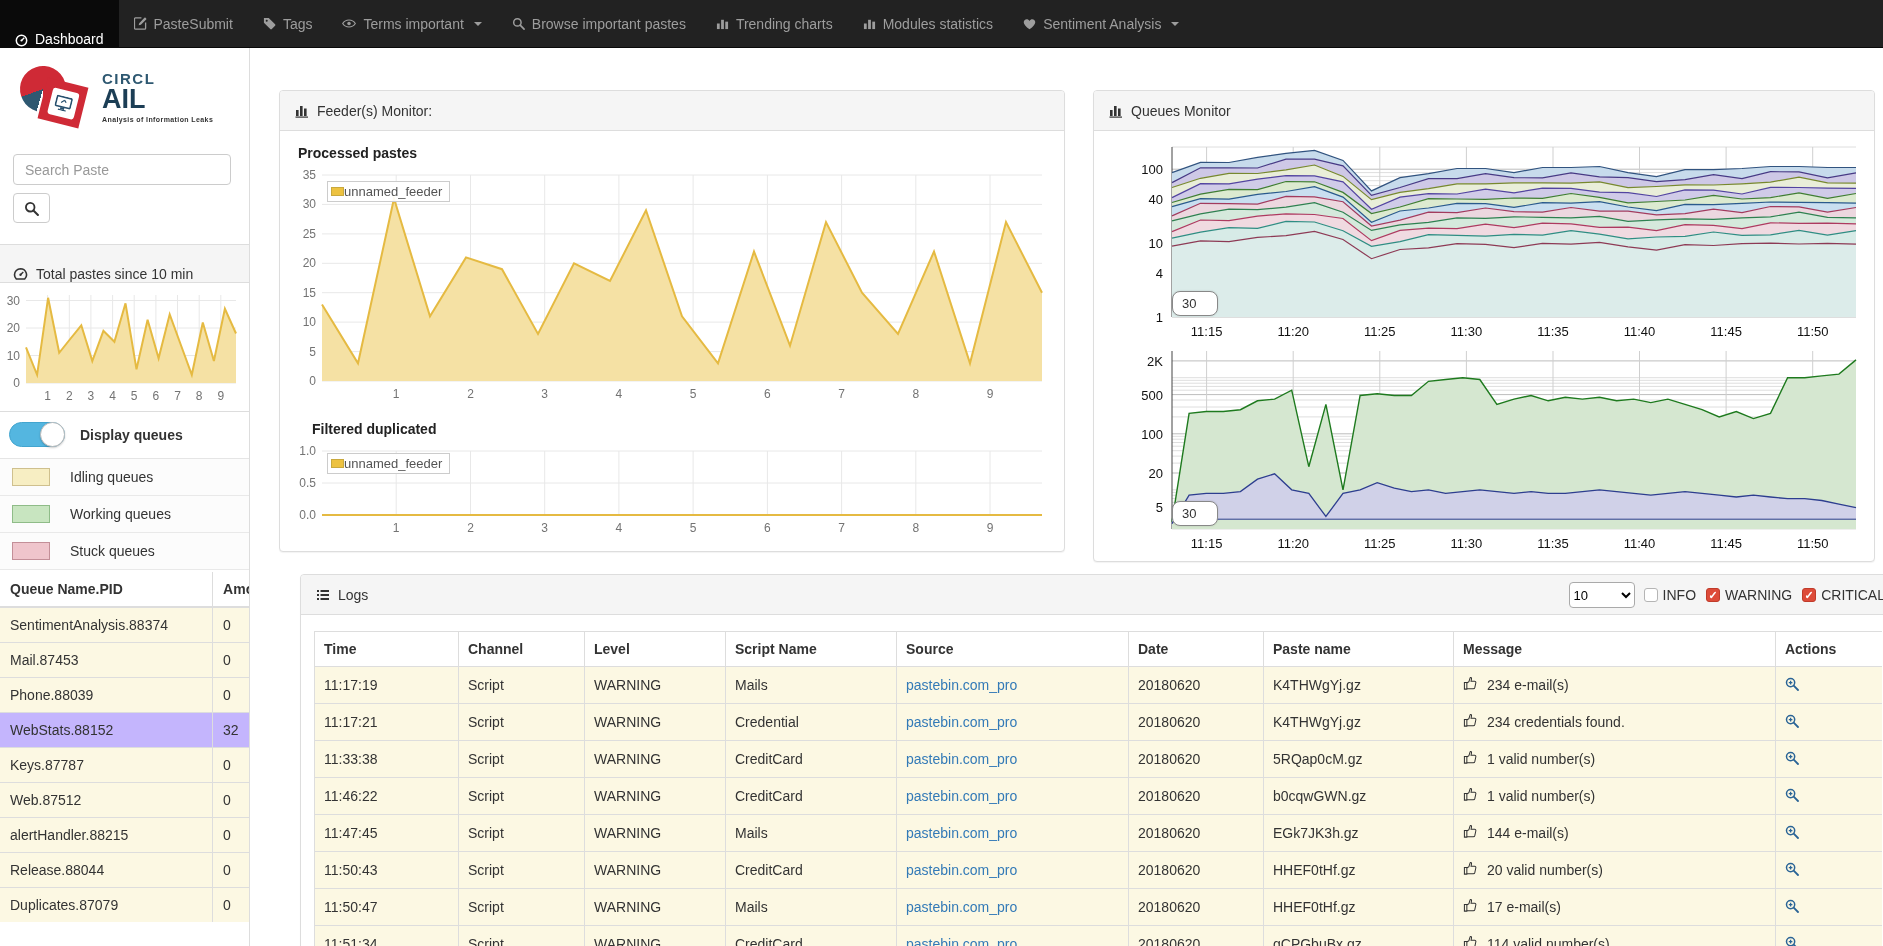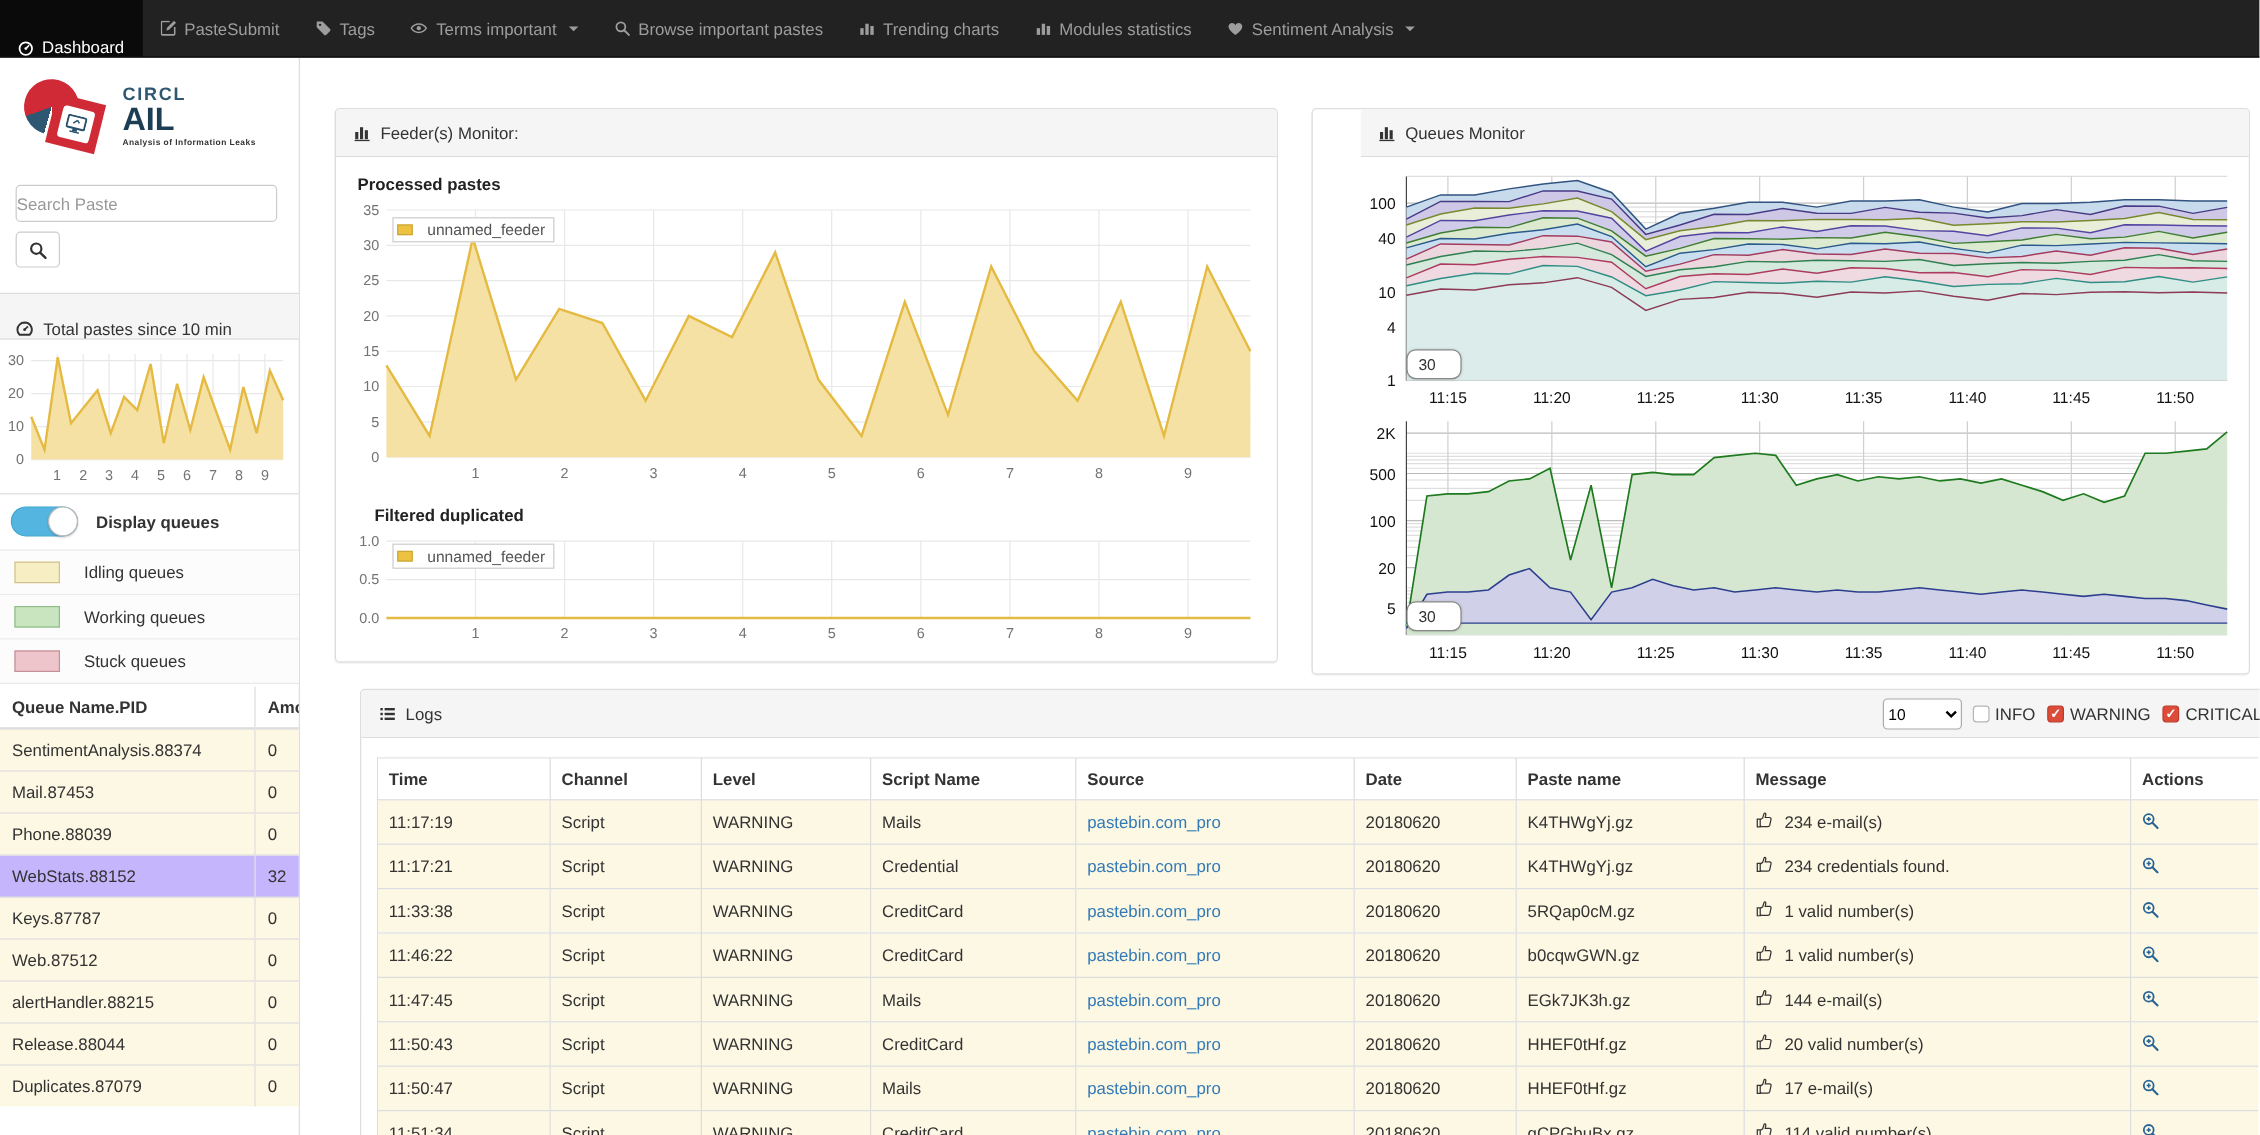--- a/index.html
+++ b/index.html
@@ -28,21 +28,21 @@
   .logo-diamond { position:absolute; left:22px; top:20px; width:42px; height:42px; background:#cf2a36;
     transform:rotate(14deg); display:flex; align-items:center; justify-content:center; }
   .logo-screen { width:27px; height:27px; background:#fff; border-radius:3px;
     display:flex; align-items:center; justify-content:center; }
   .logo-text { position:absolute; left:82px; top:10px; }
   .logo-brand { font-size:15px; font-weight:bold; color:#2e5871; letter-spacing:1.5px; }
   .logo-product { font-size:27px; font-weight:bold; color:#1c3e55; line-height:0.95; }
   .logo-tagline { font-size:7px; color:#333; letter-spacing:0.4px; white-space:nowrap; margin-top:3px; font-weight:bold; }
 
   .search-input { position:absolute; left:13px; top:106px; width:218px; height:31px;
-    border:1px solid #ccc; border-radius:4px; padding:0 0; font-size:14px;
+    border:1px solid #ccc; border-radius:4px; padding:0 11px; font-size:14px;
     font-family:"Liberation Sans",sans-serif; color:#555; }
   .search-input::placeholder { color:#999; }
   .search-btn { position:absolute; left:13px; top:145px; width:37px; height:30px; background:#fff;
     border:1px solid #ccc; border-radius:4px; display:flex; align-items:center; justify-content:center; cursor:pointer; }
 
   .mini-panel { position:absolute; left:-1px; top:196px; width:251px; background:#fff;
     border:1px solid #ddd; }
   .mini-head { height:38px; background:#f5f5f5; border-bottom:1px solid #ddd; display:flex;
     align-items:flex-end; gap:8px; padding:0 13px; font-size:14px; color:#333; }
   .mini-body { height:128px; padding-top:4px; }
@@ -67,29 +67,29 @@
   tr.idling { background:#fcf8e3; }
   tr.working { background:#c4b5fd; }
 
   
   .panel { position:absolute; background:#fff; border:1px solid #ddd; border-radius:4px;
     box-shadow:0 1px 1px rgba(0,0,0,.05); }
   .panel-head { height:40px; background:#f5f5f5; border-bottom:1px solid #ddd;
     border-radius:3px 3px 0 0; display:flex; align-items:center; gap:8px; padding:0 15px;
     font-size:14px; color:#333; }
   #feeder-panel { left:279px; top:90px; width:786px; height:462px; }
-  #queues-panel { left:1093px; top:90px; width:782px; height:472px;padding-left:40px; }
+  #queues-panel { left:1093px; top:90px; width:782px; height:472px; }
   #logs-panel   { left:279px; top:574px; width:1596px; height:456px; overflow:hidden;margin-left:21px; }
 
   .chart-title { position:absolute; font-size:14px; font-weight:bold; color:#222; }
   .axlbl { font-size:12px; fill:#737373; font-family:"Liberation Sans",sans-serif; }
   .qlbl  { font-size:13px; fill:#111; font-family:"Liberation Sans",sans-serif; }
   .qxlbl { font-size:13px; fill:#111; font-family:"Liberation Sans",sans-serif; }
 
-  .flot-legend { position:absolute; display:flex; align-items:center; gap:12px;
+  .flot-legend { position:absolute; display:flex; align-items:center; gap:0;
     border:1px solid #ccc; background:rgba(255,255,255,.92); padding:2px 7px 2px 3px; }
   .lg-swatch { width:13px; height:9px; background:#edc240; border:1px solid #c9a93e; }
   .lg-label { font-size:13px; color:#545454; }
 
   .zoom-box { position:absolute; width:46px; height:25px; background:#fff; border:1px solid #888;
     border-radius:8px; font-size:13px; color:#333; padding:0 0 0 9px; line-height:23px;
     font-family:"Liberation Sans",sans-serif; box-shadow:0 0 2px rgba(0,0,0,.15); }
 
   
   .logs-controls { position:absolute; right:10px; top:7px; display:flex; align-items:center; gap:9px; }

